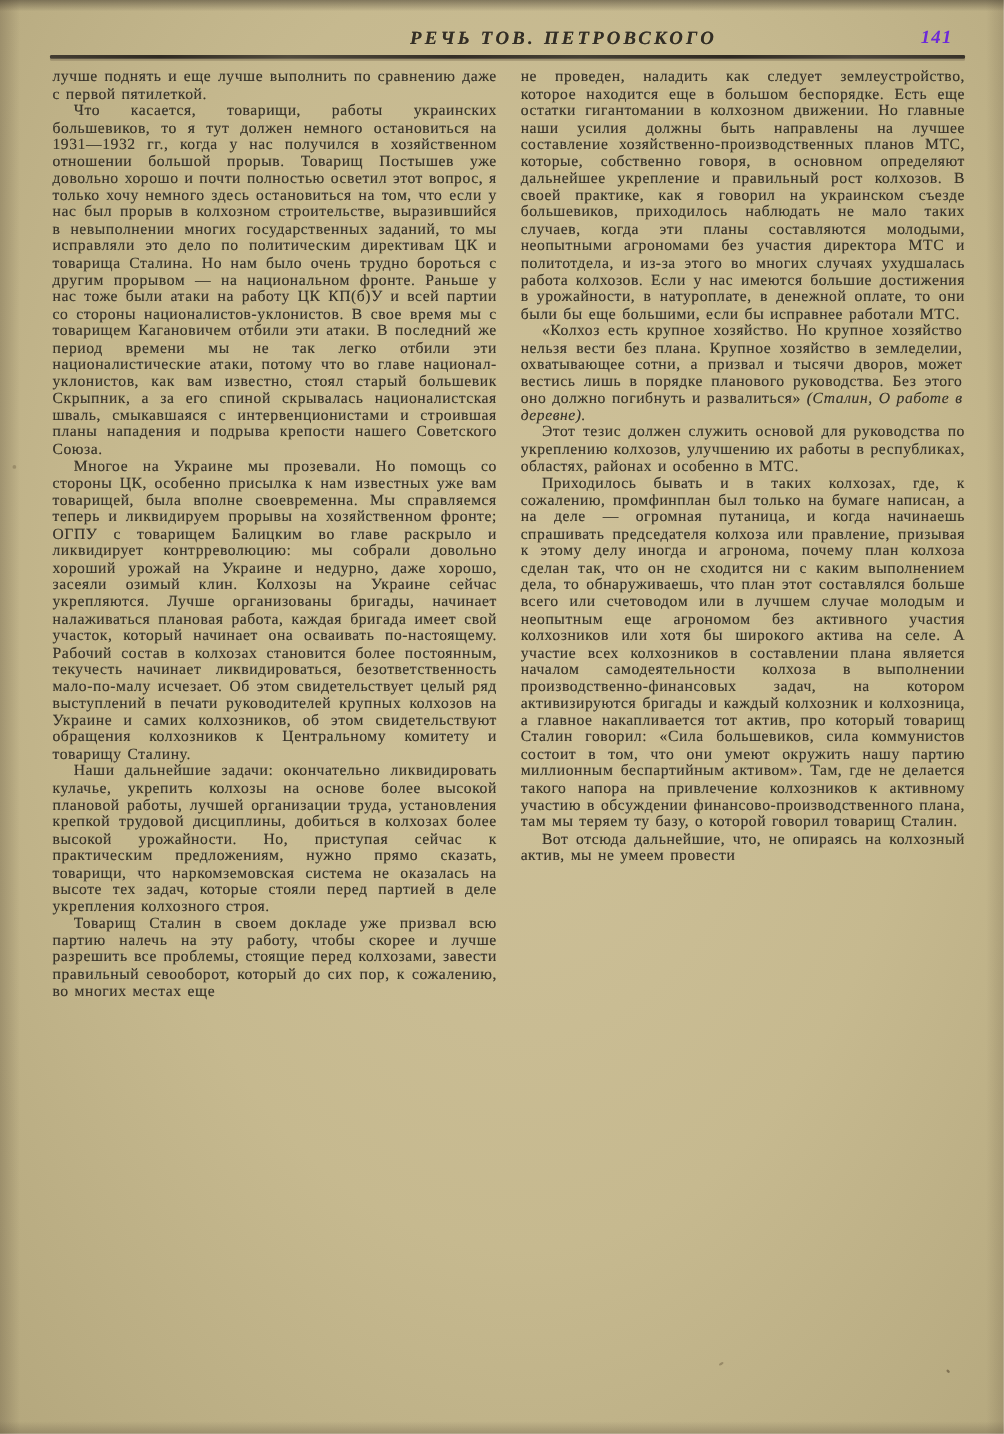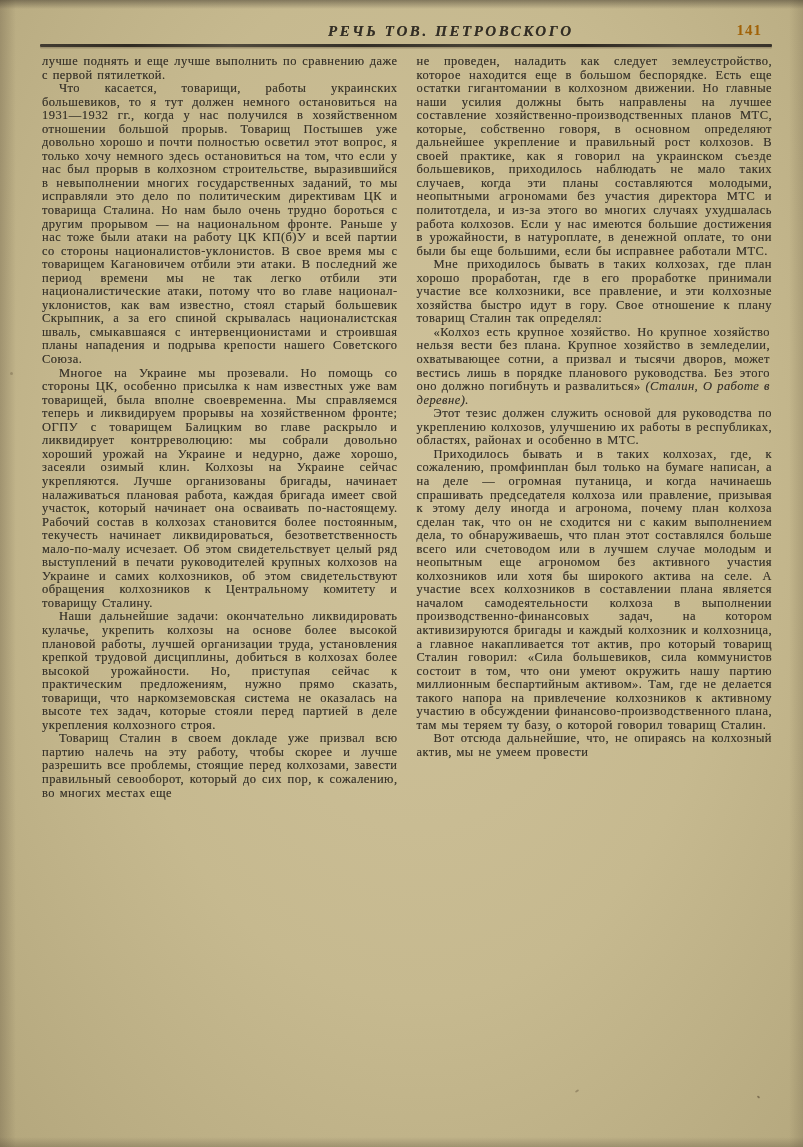--- a/index.html
+++ b/index.html
@@ -31,23 +31,23 @@
     left: 286px; top: 9px;
     font-weight: bold; font-style: italic;
     font-size: 15px; letter-spacing: 2.6px;
     white-space: nowrap;
     color: #332e25;
     text-shadow: 0 0 .5px rgba(51,46,37,.65);
   }
   .page-number {
     position: absolute;
     right: 10px; top: 8px;
-    font-weight: bold; 
+    font-weight: bold; font-style: italic;
     font-size: 15px; letter-spacing: 1px;
-    color: #a16207;
+    color: #6d28d9;
   }
   .header-rule {
     position: absolute;
     left: -2px; right: 0; top: 30px;
     height: 3px;
     background: linear-gradient(90deg,
       #423c31 0%, #2f2a22 12%, #514b3d 26%, #332e26 44%,
       #454034 58%, #2e2921 74%, #4a443a 88%, #373229 100%);
     border-radius: 1px;
     box-shadow: 0 1.5px 0 rgba(150,138,105,.8);
@@ -100,21 +100,20 @@
     <div class="col">
       <p class="cont">лучше поднять и еще лучше выполнить по сравнению даже с первой пятилеткой.</p>
       <p>Что касается, товарищи, работы украинских большевиков, то я тут должен немного остановиться на 1931—1932 гг., когда у нас получился в хозяйственном отношении большой прорыв. Товарищ Постышев уже довольно хорошо и почти полностью осветил этот вопрос, я только хочу немного здесь остановиться на том, что если у нас был прорыв в колхозном строительстве, выразившийся в невыполнении многих государственных заданий, то мы исправляли это дело по политическим директивам ЦК и товарища Сталина. Но нам было очень трудно бороться с другим прорывом — на национальном фронте. Раньше у нас тоже были атаки на работу ЦК КП(б)У и всей партии со стороны националистов-уклонистов. В свое время мы с товарищем Кагановичем отбили эти атаки. В последний же период времени мы не так легко отбили эти националистические атаки, потому что во главе национал-уклонистов, как вам известно, стоял старый большевик Скрыпник, а за его спиной скрывалась националистская шваль, смыкавшаяся с интервенционистами и строившая планы нападения и подрыва крепости нашего Советского Союза.</p>
       <p>Многое на Украине мы прозевали. Но помощь со стороны ЦК, особенно присылка к нам известных уже вам товарищей, была вполне своевременна. Мы справляемся теперь и ликвидируем прорывы на хозяйственном фронте; ОГПУ с товарищем Балицким во главе раскрыло и ликвидирует контрреволюцию: мы собрали довольно хороший урожай на Украине и недурно, даже хорошо, засеяли озимый клин. Колхозы на Украине сейчас укрепляются. Лучше организованы бригады, начинает налаживаться плановая работа, каждая бригада имеет свой участок, который начинает она осваивать по-настоящему. Рабочий состав в колхозах становится более постоянным, текучесть начинает ликвидироваться, безответственность мало-по-малу исчезает. Об этом свидетельствует целый ряд выступлений в печати руководителей крупных колхозов на Украине и самих колхозников, об этом свидетельствуют обращения колхозников к Центральному комитету и товарищу Сталину.</p>
       <p>Наши дальнейшие задачи: окончательно ликвидировать кулачье, укрепить колхозы на основе более высокой плановой работы, лучшей организации труда, установления крепкой трудовой дисциплины, добиться в колхозах более высокой урожайности. Но, приступая сейчас к практическим предложениям, нужно прямо сказать, товарищи, что наркомземовская система не оказалась на высоте тех задач, которые стояли перед партией в деле укрепления колхозного строя.</p>
       <p>Товарищ Сталин в своем докладе уже призвал всю партию налечь на эту работу, чтобы скорее и лучше разрешить все проблемы, стоящие перед колхозами, завести правильный севооборот, который до сих пор, к сожалению, во многих местах еще</p>
     </div>
 
     <div class="col">
       <p class="cont">не проведен, наладить как следует землеустройство, которое находится еще в большом беспорядке. Есть еще остатки гигантомании в колхозном движении. Но главные наши усилия должны быть направлены на лучшее составление хозяйственно-производственных планов МТС, которые, собственно говоря, в основном определяют дальнейшее укрепление и правильный рост колхозов. В своей практике, как я говорил на украинском съезде большевиков, приходилось наблюдать не мало таких случаев, когда эти планы составляются молодыми, неопытными агрономами без участия директора МТС и политотдела, и из-за этого во многих случаях ухудшалась работа колхозов. Если у нас имеются большие достижения в урожайности, в натуроплате, в денежной оплате, то они были бы еще большими, если бы исправнее работали МТС.</p>
-      <p>Мне приходилось бывать в таких колхозах, где план хорошо проработан, где в его проработке принимали участие все колхозники, все правление, и эти колхозные хозяйства быстро идут в гору. Свое отношение к плану товарищ Сталин так определял:</p>
       <p class="quote"><span>«Колхоз есть крупное хозяйство. Но крупное хозяйство нельзя вести без плана. Крупное хозяйство в земледелии, охватывающее сотни, а призвал и тысячи дворов, может вестись лишь в порядке планового руководства. Без этого оно должно погибнуть и развалиться»</span><span class="attr">(Сталин, О работе в деревне).</span></p>
       <p>Этот тезис должен служить основой для руководства по укреплению колхозов, улучшению их работы в республиках, областях, районах и особенно в МТС.</p>
       <p>Приходилось бывать и в таких колхозах, где, к сожалению, промфинплан был только на бумаге написан, а на деле — огромная путаница, и когда начинаешь спрашивать председателя колхоза или правление, призывая к этому делу иногда и агронома, почему план колхоза сделан так, что он не сходится ни с каким выполнением дела, то обнаруживаешь, что план этот составлялся больше всего или счетоводом или в лучшем случае молодым и неопытным еще агрономом без активного участия колхозников или хотя бы широкого актива на селе. А участие всех колхозников в составлении плана является началом самодеятельности колхоза в выполнении производственно-финансовых задач, на котором активизируются бригады и каждый колхозник и колхозница, а главное накапливается тот актив, про который товарищ Сталин говорил: «Сила большевиков, сила коммунистов состоит в том, что они умеют окружить нашу партию миллионным беспартийным активом». Там, где не делается такого напора на привлечение колхозников к активному участию в обсуждении финансово-производственного плана, там мы теряем ту базу, о которой говорил товарищ Сталин.</p>
       <p>Вот отсюда дальнейшие, что, не опираясь на колхозный актив, мы не умеем провести</p>
     </div>
 
   </div>
 
   <div class="speck s1"></div>
   <div class="speck s2"></div>

